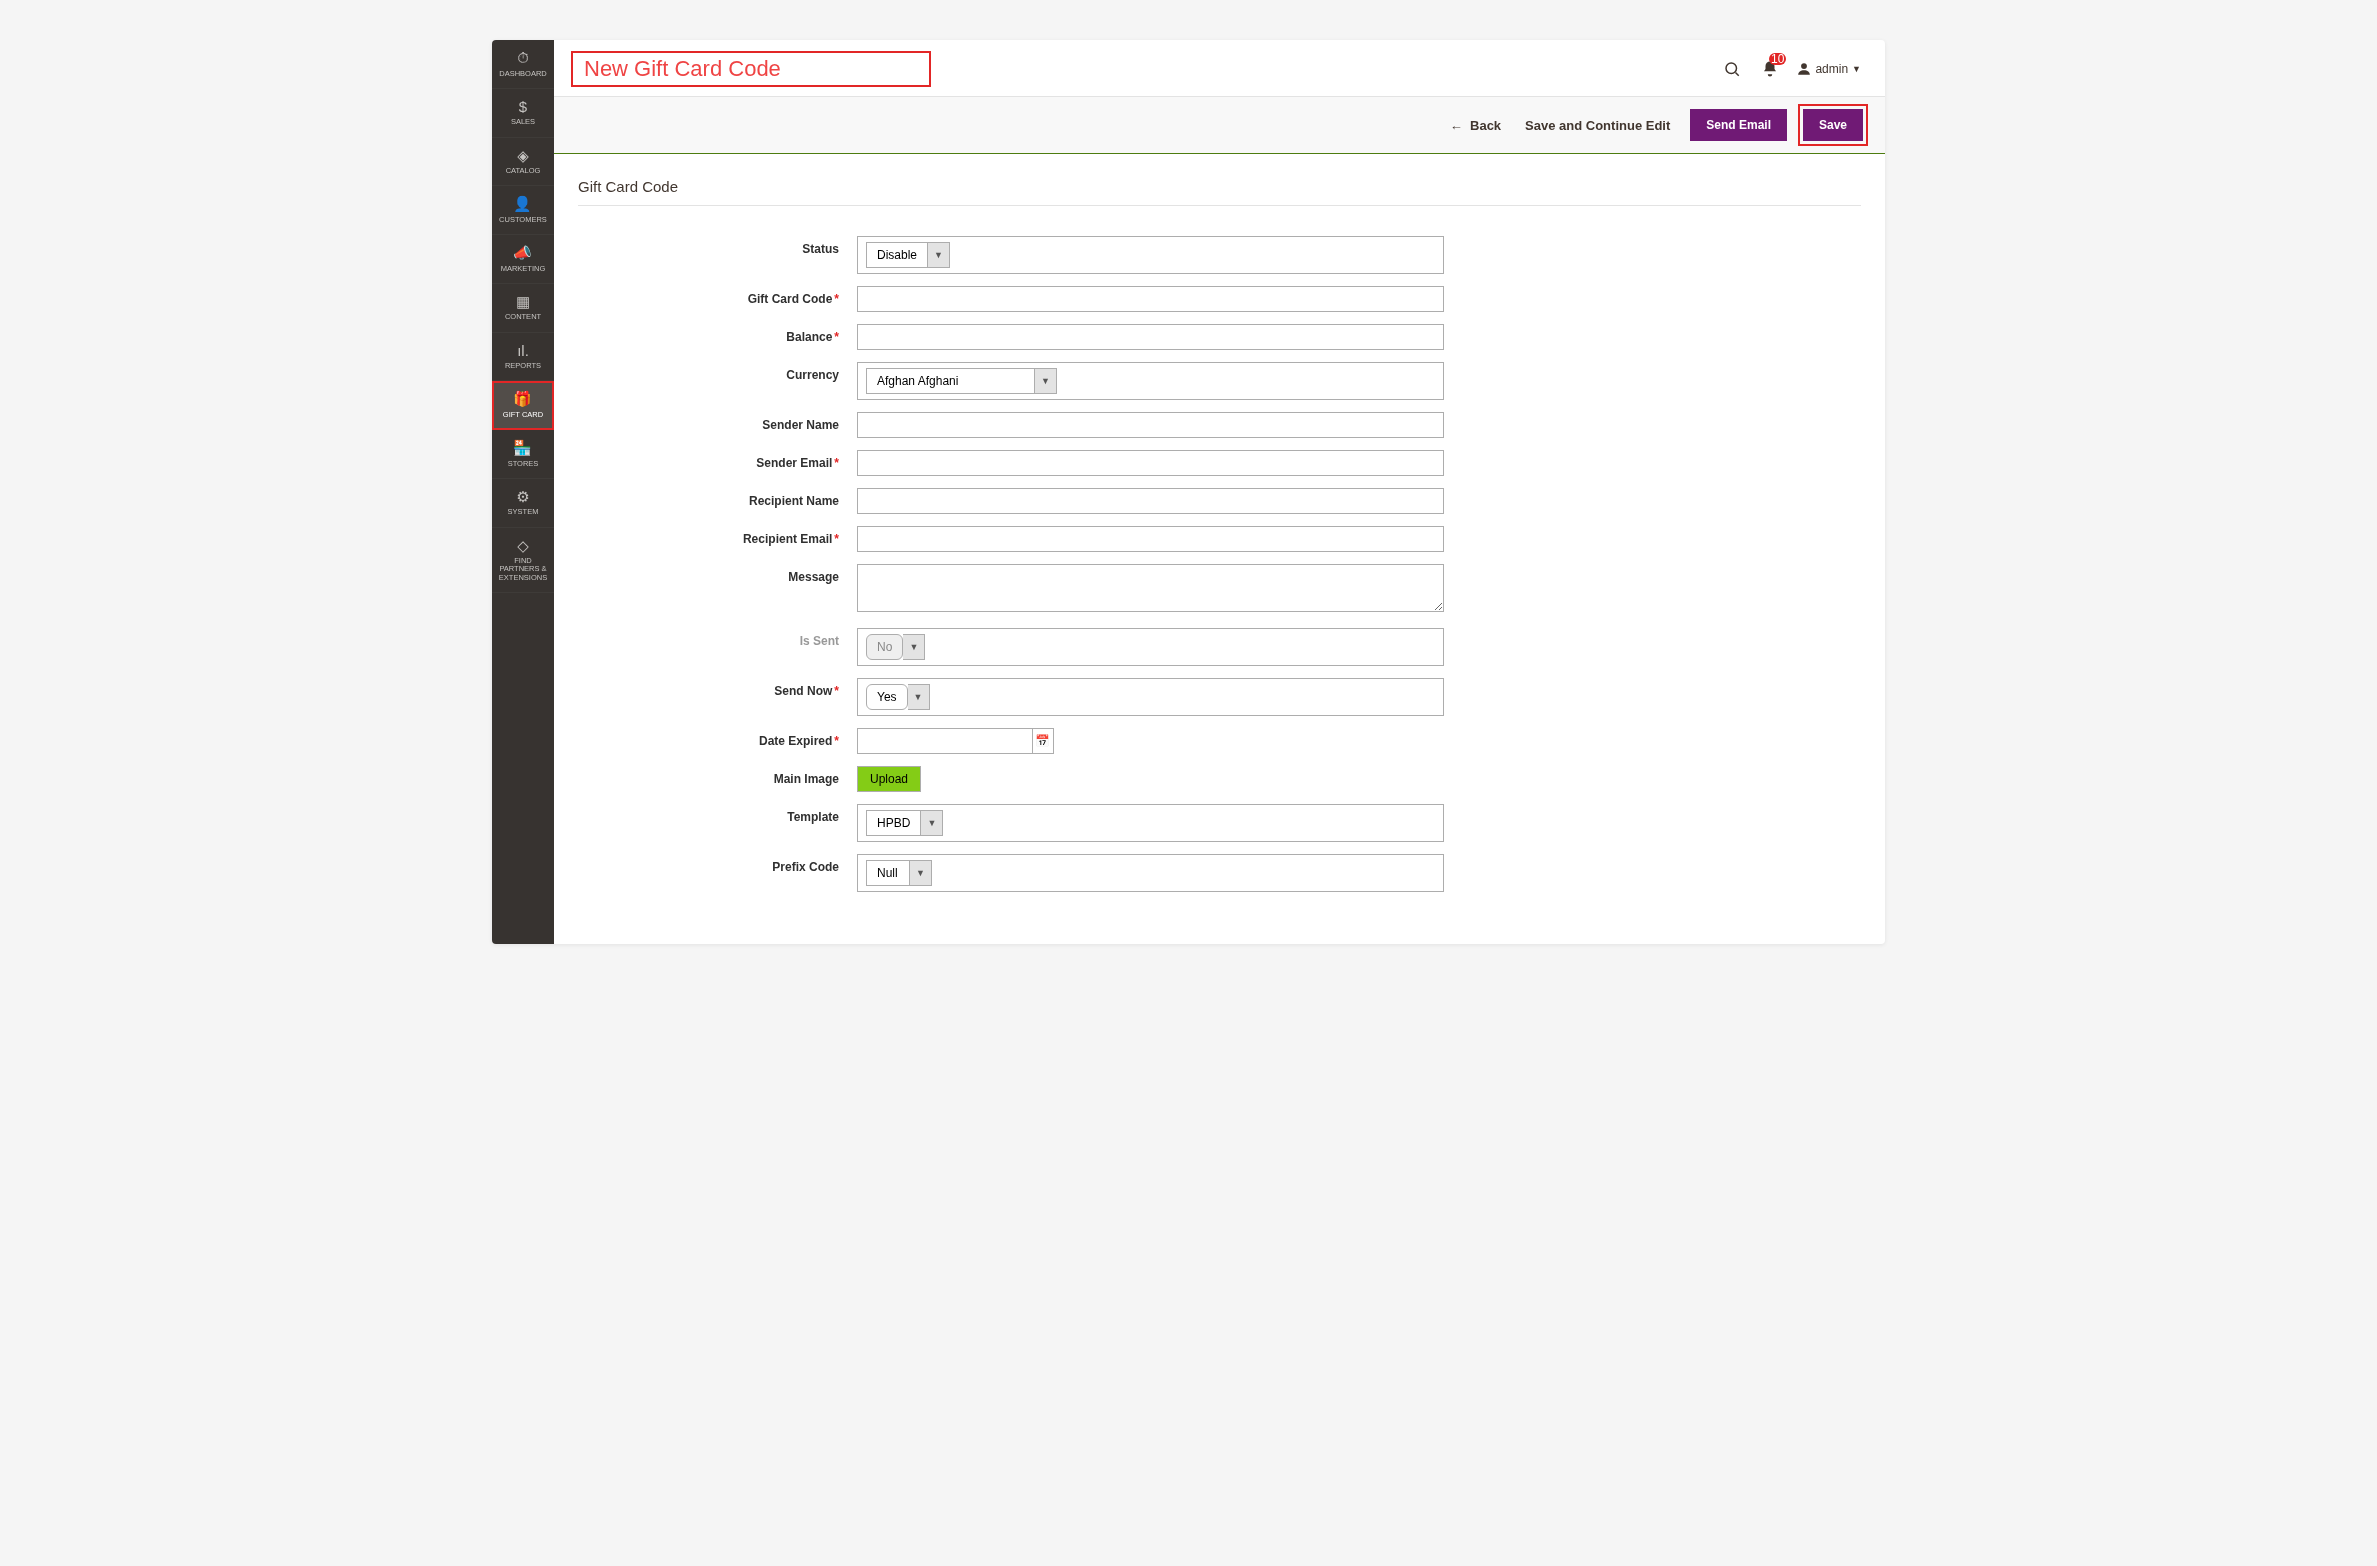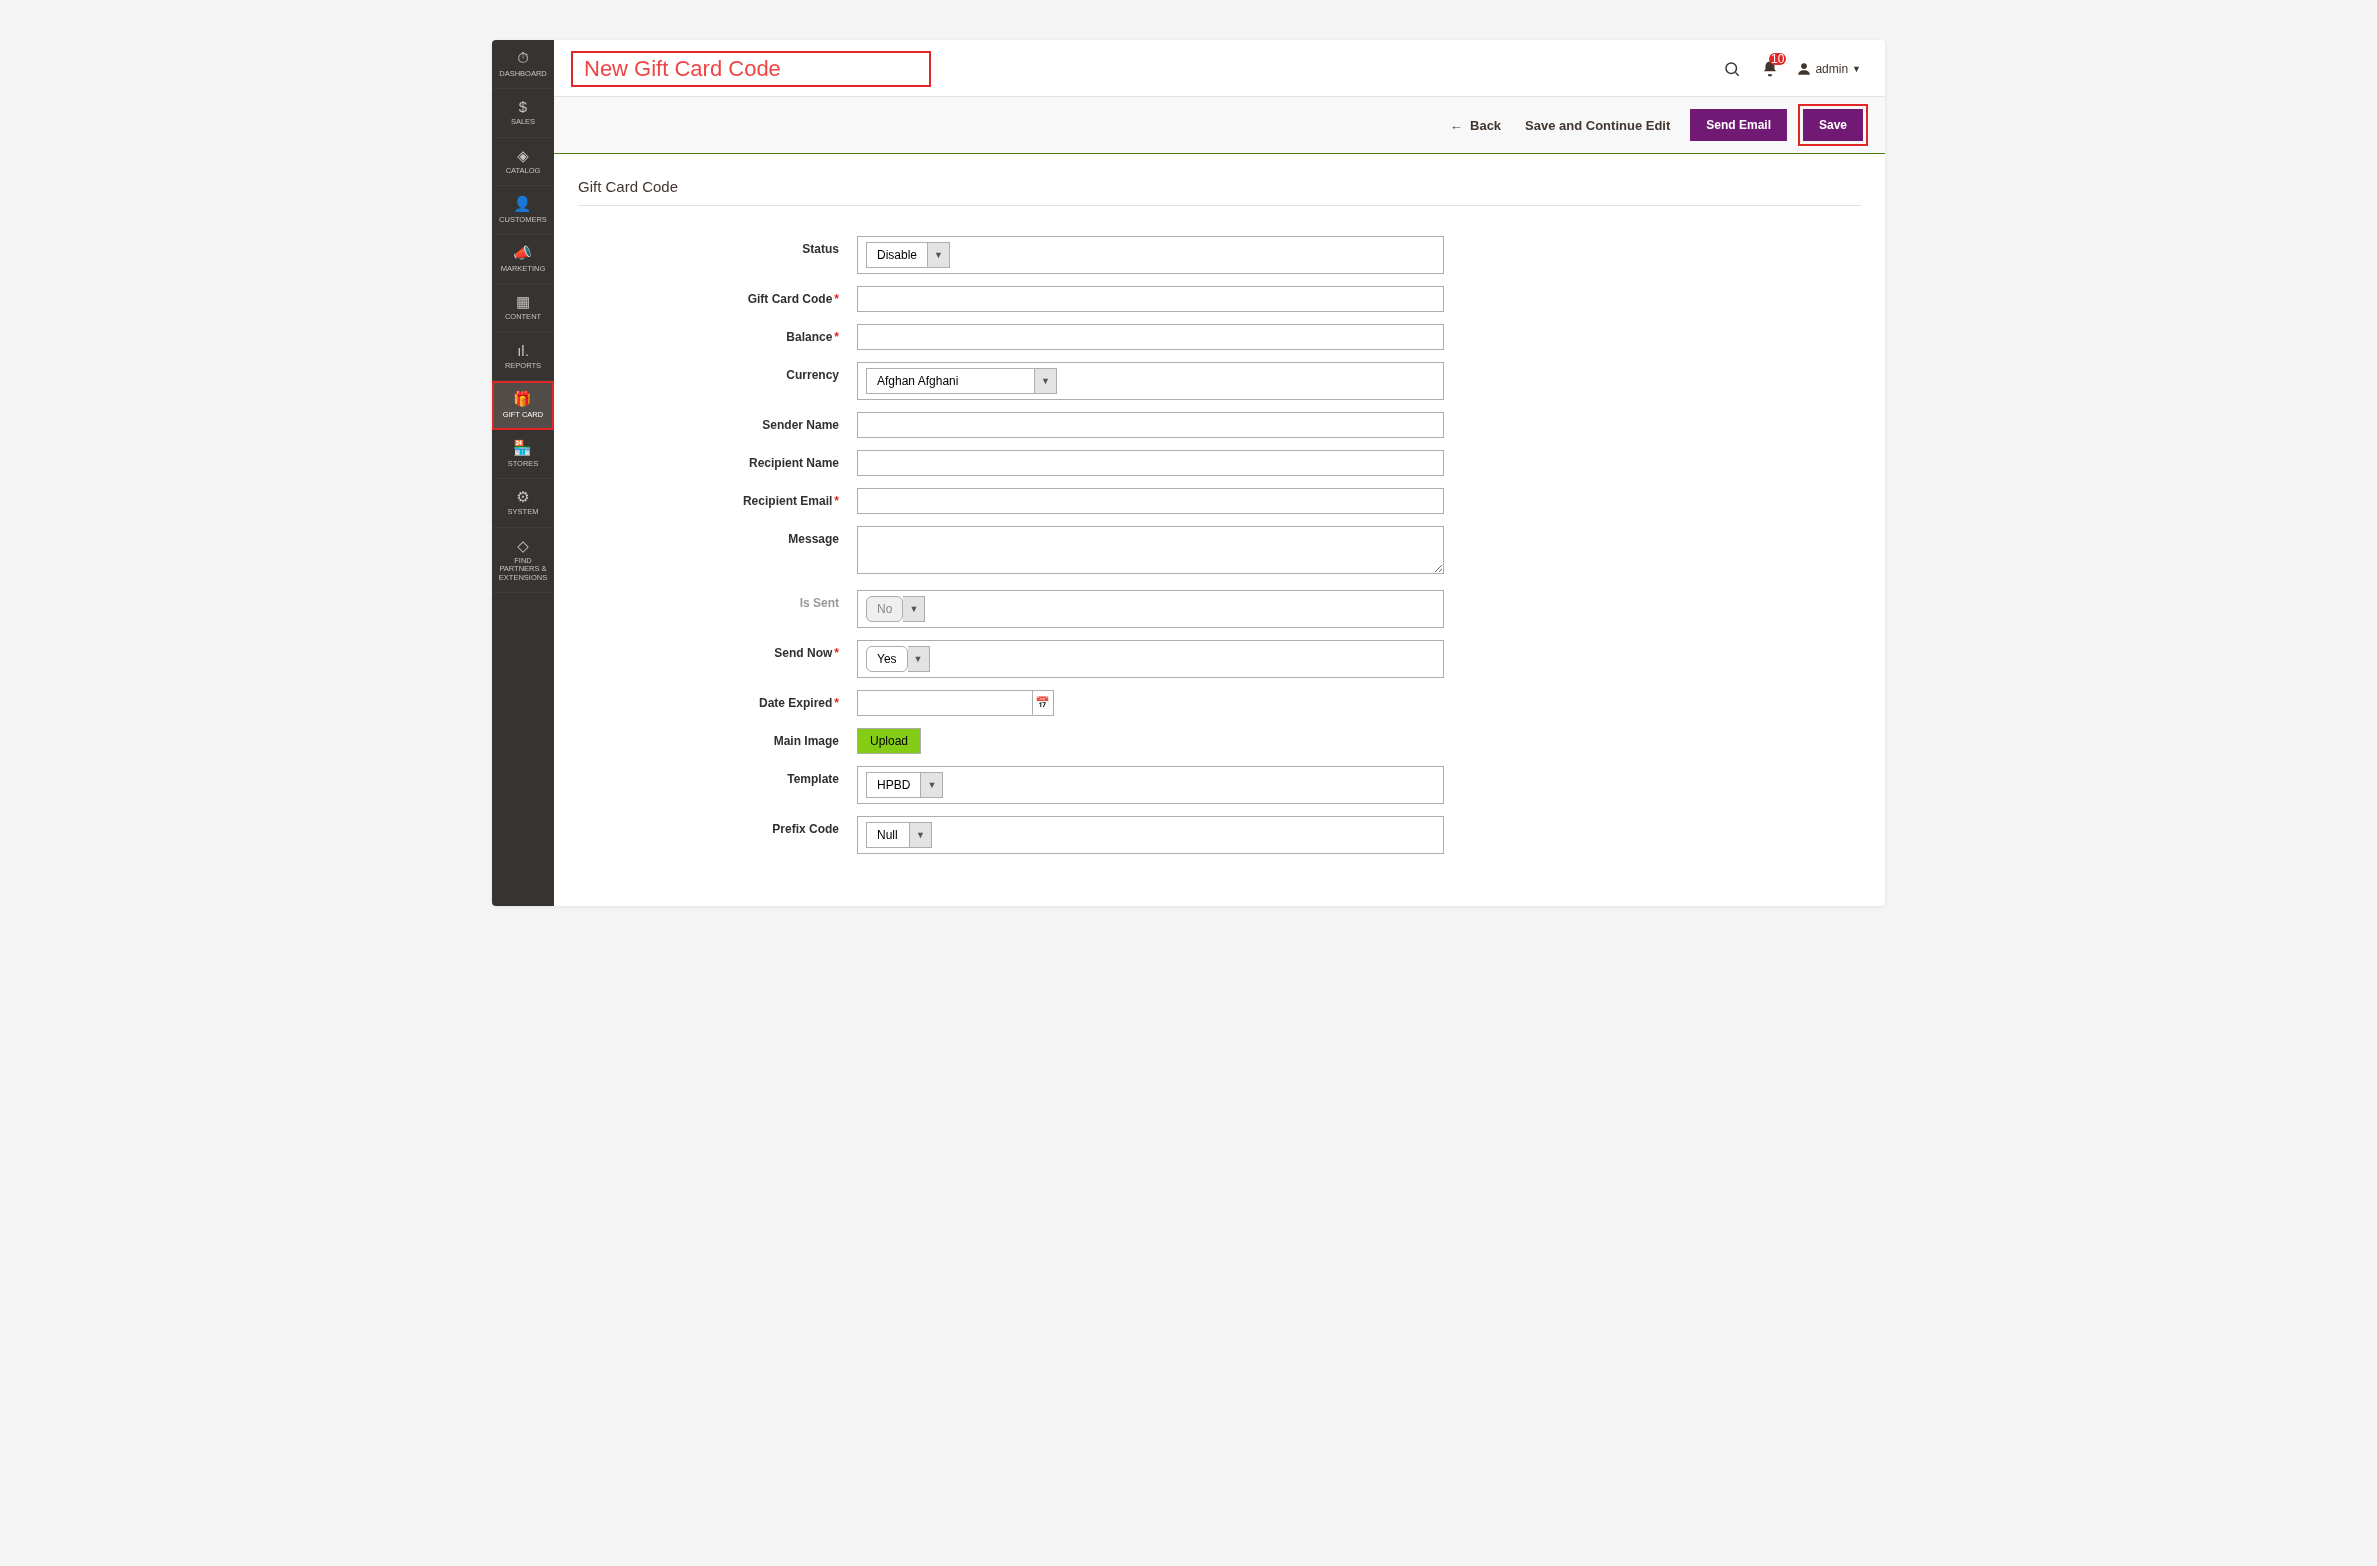--- a/index.html
+++ b/index.html
@@ -371,20 +371,24 @@
             <span class="sel-arrow">▼</span>
           </div>
         </div>
       </div>
 
       <div class="form-row">
         <div class="form-label">Sender Name</div>
         <div class="form-field"><input type="text" value="" style=""></div>
       </div>
 
+      <div class="form-row">
+        <div class="form-label"><span>Sender Email</span><span class="req">*</span></div>
+        <div class="form-field"><input type="text" value="" style=""></div>
+      </div>
 
       <div class="form-row">
         <div class="form-label">Recipient Name</div>
         <div class="form-field"><input type="text" value="" style=""></div>
       </div>
 
       <div class="form-row">
         <div class="form-label"><span>Recipient Email</span><span class="req">*</span></div>
         <div class="form-field"><input type="text" value="" style=""></div>
       </div>

